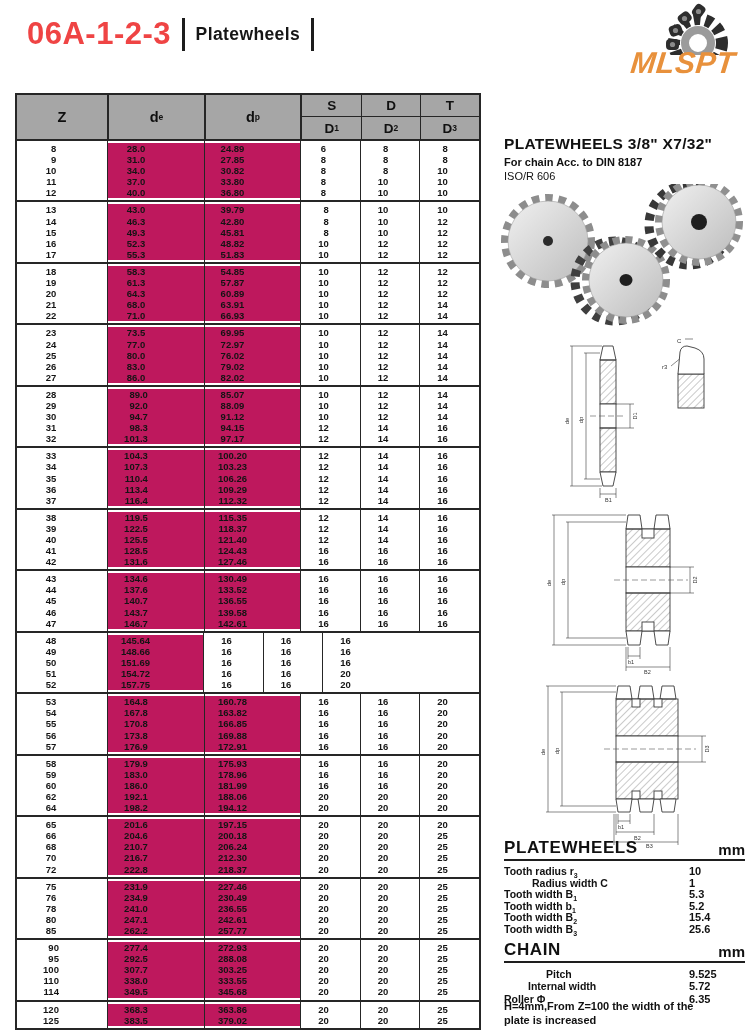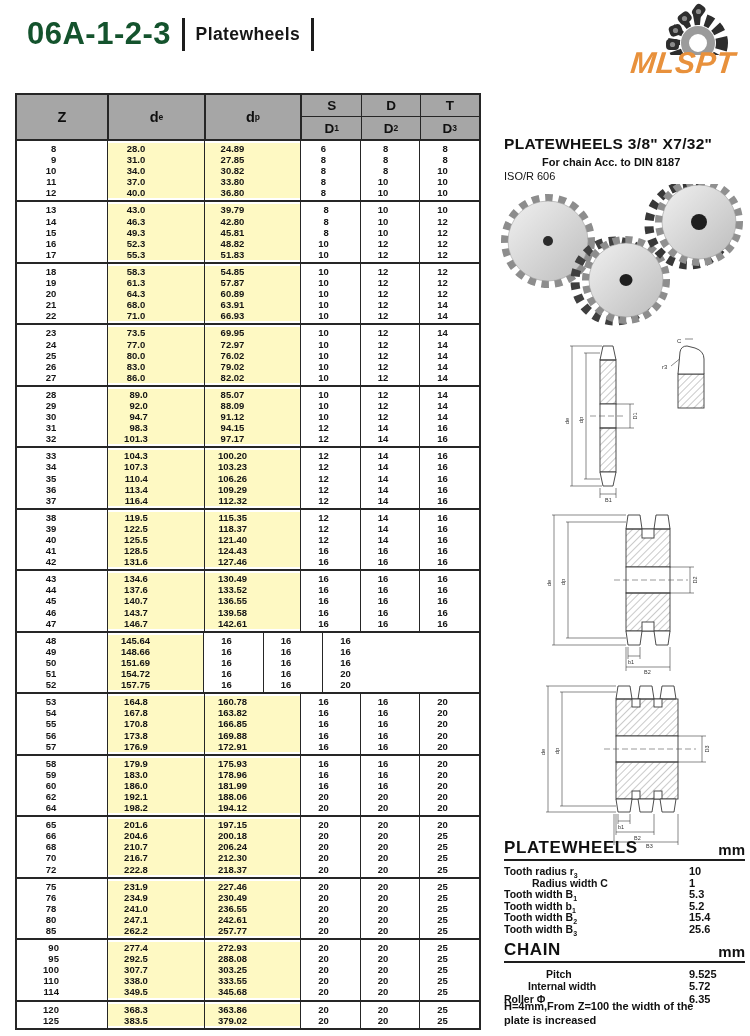--- a/index.html
+++ b/index.html
@@ -1,20 +1,20 @@
 <!DOCTYPE html>
 <html><head>
 <meta charset="utf-8">
 <style>
   html,body{margin:0;padding:0;background:#e9e9e9;}
   #app{position:relative;width:750px;height:1036px;background:#ffffff;overflow:hidden;
        font-family:"Liberation Sans",sans-serif;color:#111;}
   
   .hdr{position:absolute;left:27px;top:16px;display:flex;align-items:center;}
-  .hdr .code{font-size:31px;font-weight:800;letter-spacing:0.5px;color:#14532d;}
+  .hdr .code{font-size:31px;font-weight:800;letter-spacing:0.5px;color:#ef4444;}
   .hdr .bar{width:2.5px;height:33px;background:#1c1c1c;margin:0 11px;}
   .hdr .name{font-size:17.5px;font-weight:bold;letter-spacing:0.4px;color:#161616;}
   .logo-svg{position:absolute;left:640px;top:3px;}
   .logo-text{position:absolute;left:616px;top:46px;width:134px;text-align:center;
        font-style:italic;font-weight:bold;font-size:30px;letter-spacing:0.5px;
        color:#e8913c;transform:skewX(-6deg);}
   
   .maintable{position:absolute;left:15px;top:93px;width:466px;border:2px solid #262626;box-sizing:border-box;}
   .thead{display:flex;background:#a6a6a6;border-bottom:2px solid #262626;height:46px;box-sizing:border-box;}
   .hc{box-sizing:border-box;display:flex;align-items:center;justify-content:center;
@@ -32,29 +32,29 @@
   
   .tgroup{display:flex;}
   .tgroup + .tgroup{border-top:2px solid #262626;}
   .tcell{box-sizing:border-box;padding:2px 0;display:flex;flex-direction:column;}
   .tcell.z{width:90px;} .tcell.de{width:97px;border-left:1.5px solid #262626;}
   .tcell.dp{width:96px;border-left:1.5px solid #262626;}
   .tcell.s{width:60px;border-left:1.5px solid #262626;}
   .tcell.d{width:59px;border-left:1.5px solid #262626;}
   .tcell.t{width:60px;border-left:1.5px solid #262626;}
   .inner{flex:1;display:flex;align-items:center;justify-content:center;}
-  .shadecell .inner{background:#fef9c3;}
+  .shadecell .inner{background:#be185d;}
   .stack{text-align:right;font-size:9.5px;font-weight:bold;line-height:11.1px;color:#141414;}
   .tcell.z .stack{transform:translateX(-11px);}
   .tcell.de .stack{transform:translateX(-20px);}
   .tcell.dp .stack{transform:translateX(-20px);}
   .tcell.s .stack,.tcell.d .stack,.tcell.t .stack{transform:translateX(-7px);}
   
   .r-title{position:absolute;left:504px;top:135px;font-size:15.5px;font-weight:bold;letter-spacing:0.3px;}
-  .r-line1{position:absolute;left:504px;top:156px;font-size:11px;font-weight:bold;margin-left:38px;}
+  .r-line1{position:absolute;left:504px;top:156px;font-size:11px;font-weight:bold;}
   .r-line2{position:absolute;left:504px;top:170px;font-size:11px;font-weight:normal;}
   .photo{position:absolute;left:496px;top:184px;}
   .dw1{position:absolute;left:560px;top:336px;}
   .dw2{position:absolute;left:538px;top:503px;}
   .dw3{position:absolute;left:534px;top:676px;}
   .specs{position:absolute;left:504px;top:838px;width:241px;}
   .spec-head{display:flex;justify-content:space-between;align-items:flex-end;
       border-bottom:2.5px solid #1e1e1e;padding-bottom:1px;}
   .spec-head .h{font-size:17px;font-weight:bold;letter-spacing:0.6px;}
   .spec-head .u{font-size:15px;font-weight:bold;}

